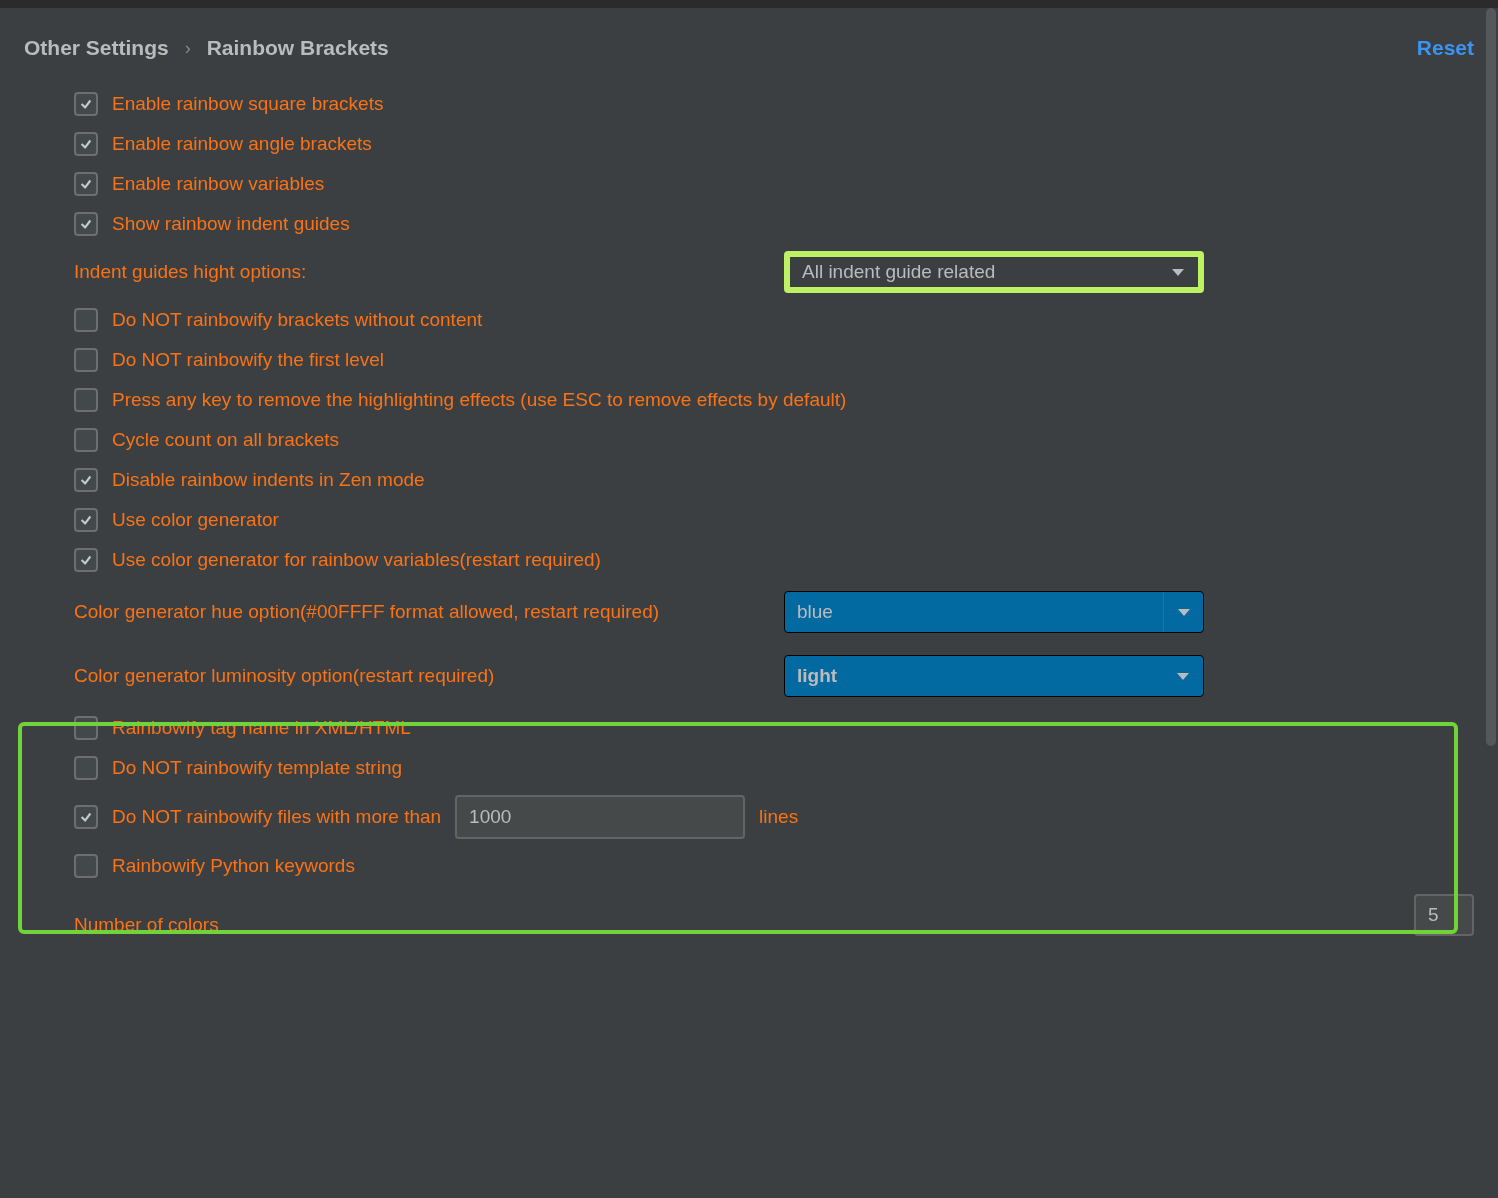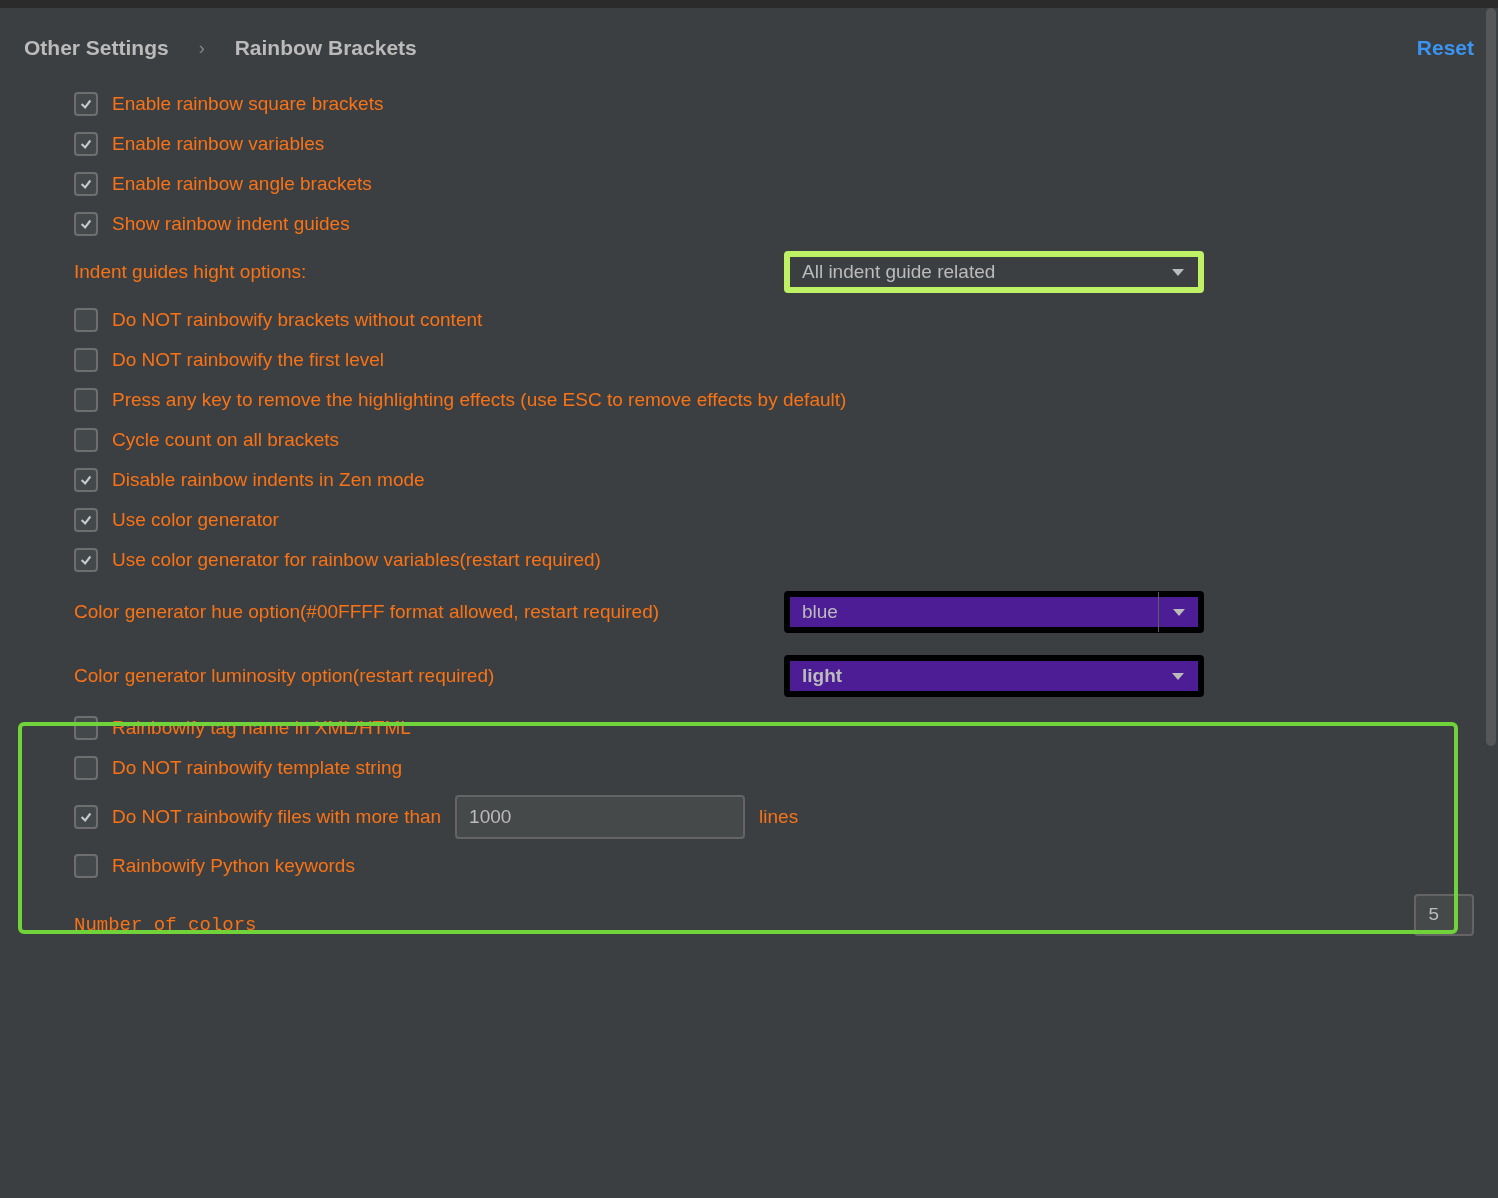--- a/index.html
+++ b/index.html
@@ -12,21 +12,21 @@
     overflow: hidden;
     position: relative;
   }
   .topbar {
     height: 8px;
     background: #2b2b2b;
   }
   .breadcrumb {
     display: flex;
     align-items: center;
-    gap: 30px;
+    gap: 16px;
     padding: 28px 24px 6px 24px;
     font-size: 21px;
     font-weight: 600;
   }
   .breadcrumb .chev {
     color: #888;
     font-size: 18px;
     font-weight: 400;
   }
   .reset {
@@ -77,22 +77,22 @@
   }
   .label {
     color: #f97316;
     font-size: 19px;
   }
   .dropdown {
     display: inline-flex;
     align-items: center;
     justify-content: space-between;
     height: 42px;
-    background: #4c1d95;
-    border: 6px solid #000000;
+    background: #0369a1;
+    border: 1px solid #000000;
     border-radius: 4px;
     padding: 0 12px;
     color: #bbbbbb;
     font-size: 19px;
     cursor: pointer;
     min-width: 420px;
   }
   .dropdown.focused {
     background: #3c3f41;
     border: 6px solid #bef264;
@@ -190,30 +190,30 @@
     </span>
     <span class="label">Enable rainbow square brackets</span>
   </div>
 
   <div class="row">
     <span class="checkbox checked">
       <svg class="tick" viewBox="0 0 16 16">
           <path class="tick-path" d="M3 8 L7 12 L13 4"></path>
         </svg>
     </span>
+    <span class="label">Enable rainbow angle brackets</span>
+  </div>
+
+  <div class="row">
+    <span class="checkbox checked">
+      <svg class="tick" viewBox="0 0 16 16">
+          <path class="tick-path" d="M3 8 L7 12 L13 4"></path>
+        </svg>
+    </span>
     <span class="label">Enable rainbow variables</span>
-  </div>
-
-  <div class="row">
-    <span class="checkbox checked">
-      <svg class="tick" viewBox="0 0 16 16">
-          <path class="tick-path" d="M3 8 L7 12 L13 4"></path>
-        </svg>
-    </span>
-    <span class="label">Enable rainbow angle brackets</span>
   </div>
 
   <div class="row">
     <span class="checkbox checked">
       <svg class="tick" viewBox="0 0 16 16">
           <path class="tick-path" d="M3 8 L7 12 L13 4"></path>
         </svg>
     </span>
     <span class="label">Show rainbow indent guides</span>
   </div>
@@ -333,21 +333,21 @@
     <span class="label">lines</span>
   </div>
 
   <div class="row">
     <span class="checkbox">
       
     </span>
     <span class="label">Rainbowify Python keywords</span>
   </div>
 
-  <div class="row no-indent" style="padding-left:50px; align-items:flex-end; min-height:56px;font-family:Liberation Mono, monospace;">
+  <div class="row no-indent" style="padding-left:50px; align-items:flex-end; min-height:56px;">
     <span class="label" style="flex:1">Number of colors</span>
     <span class="number-field" style="margin-right:0;">
       <span>5</span>
     </span>
   </div>
 
 </div>
 
 <div class="highlight-box" style="left:18px; top:722px; width:1440px; height:212px;"></div>
 

